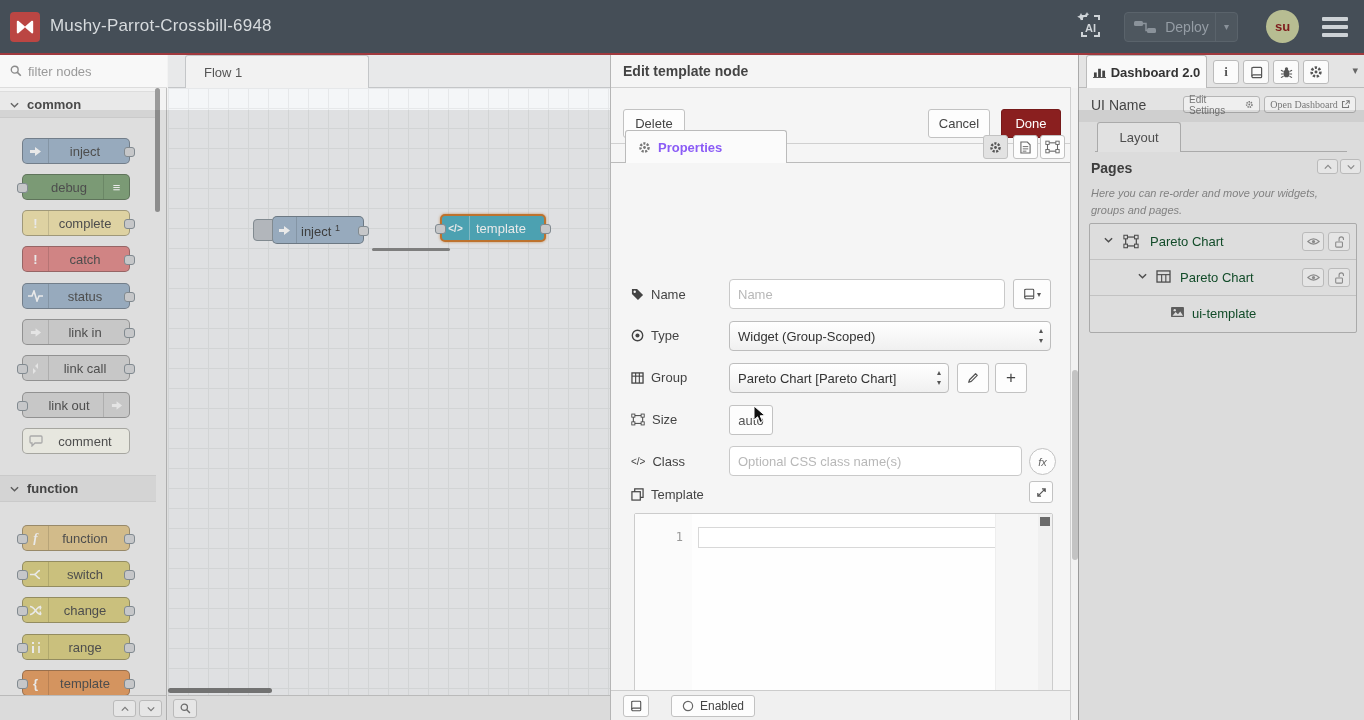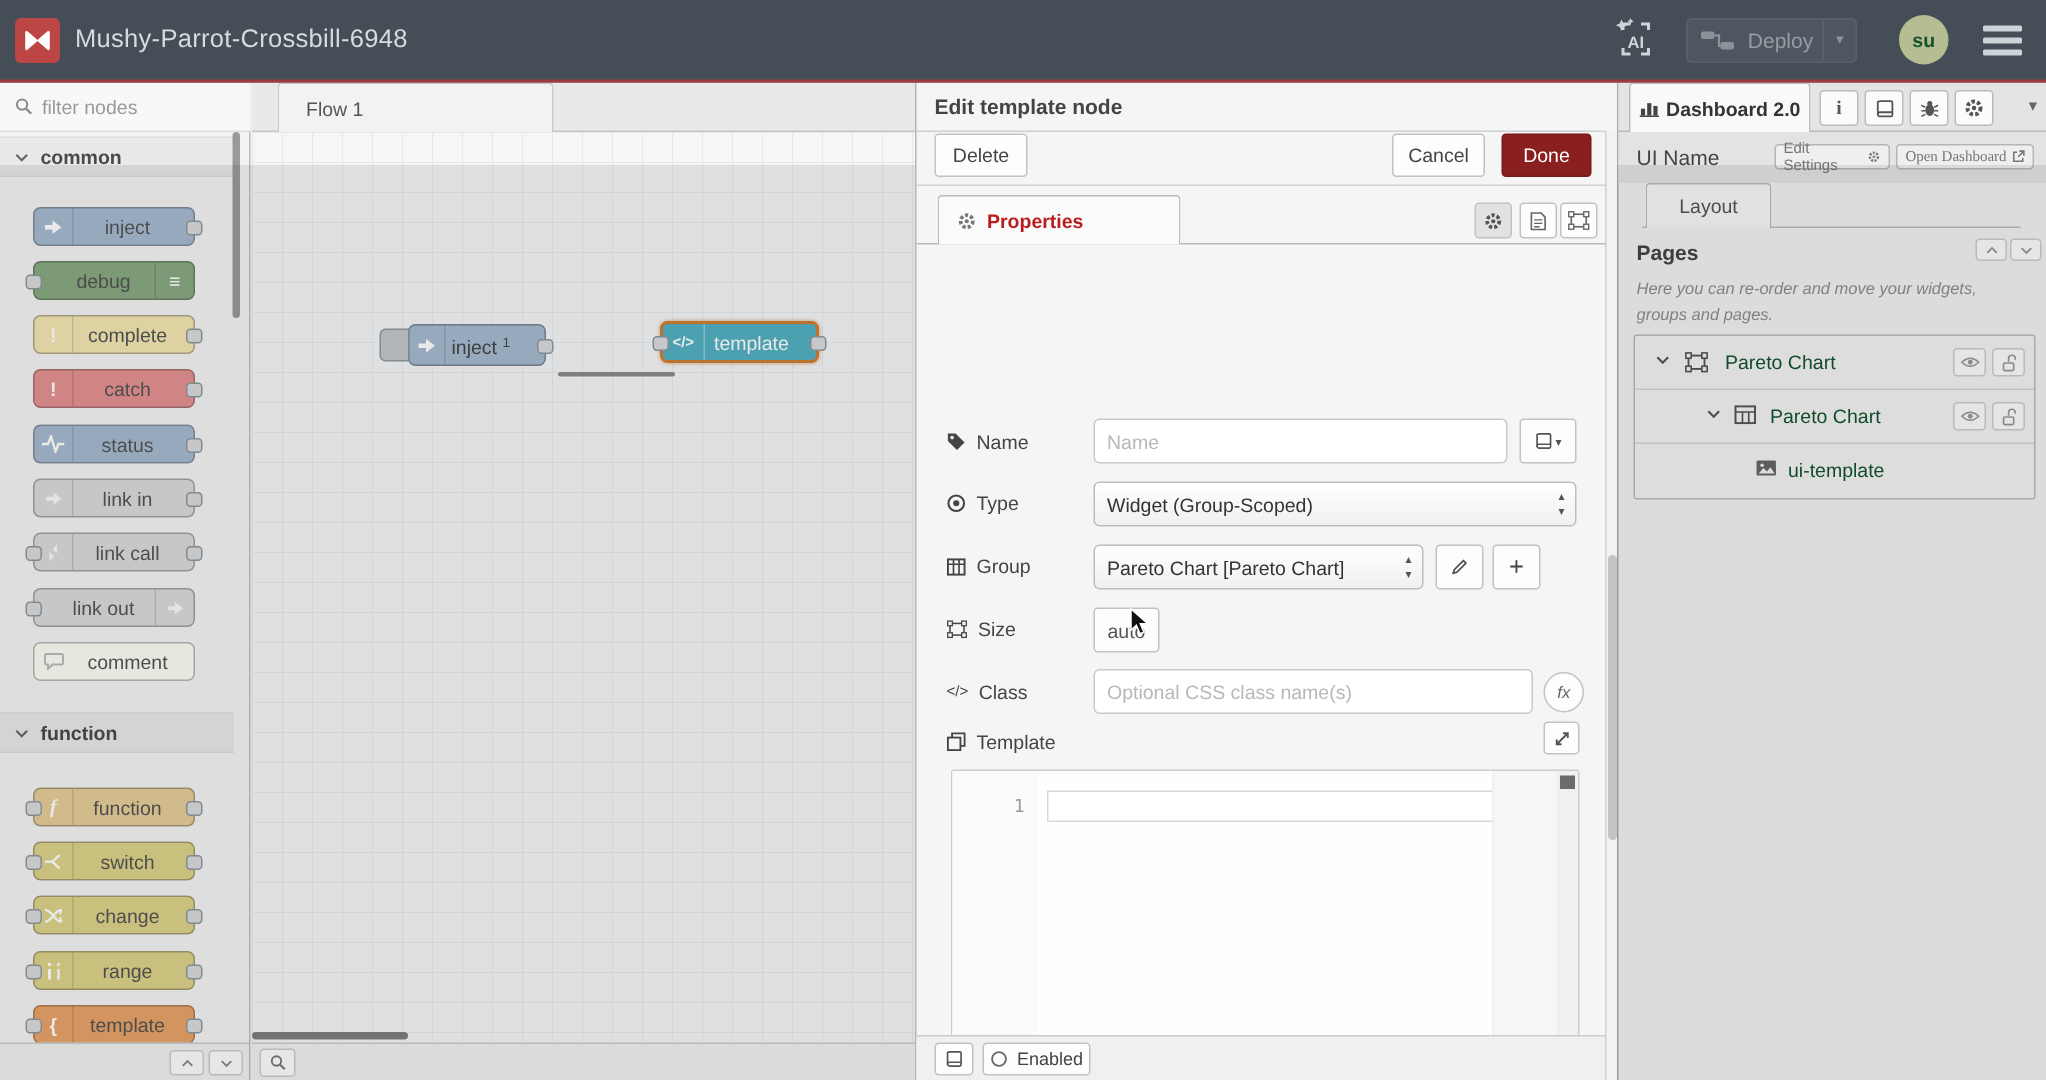--- a/index.html
+++ b/index.html
@@ -14,21 +14,21 @@
     background:#bb4643; border-radius:4px; display:flex; align-items:center; justify-content:center; }
   .app-title { position:absolute; left:50px; top:16px; color:#d7dbde; font-size:17px; letter-spacing:.2px; }
   .ai-btn { position:absolute; left:1072px; top:10px; width:36px; height:34px; color:#cfd4d8; }
   .deploy-btn { position:absolute; left:1124px; top:12px; width:114px; height:30px;
     background:#4e575f; border:1px solid #5a636b; border-radius:4px;
     display:flex; align-items:center; color:#959da5; font-size:14px; }
   .deploy-glyph { display:inline-flex; width:26px; margin-left:8px; }
   .deploy-label { flex:1; text-align:center; }
   .deploy-caret { width:22px; border-left:1px solid #5a636b; text-align:center; font-size:10px; color:#8a929a; line-height:28px;}
   .avatar { position:absolute; left:1266px; top:10px; width:33px; height:33px; border-radius:50%;
-    background:#b7bd92; color:#14532d; font-weight:bold; font-size:13px;
+    background:#b7bd92; color:#7f1d1d; font-weight:bold; font-size:13px;
     display:flex; align-items:center; justify-content:center; }
   .hamburger { position:absolute; left:1322px; top:17px; width:26px; height:20px; cursor:pointer; }
   .hamburger span { display:block; height:4px; background:#cdd2d6; border-radius:1px; margin-bottom:4px; }
 
   
   .main { position:absolute; left:0; top:55px; width:1364px; height:665px; }
   .shade { position:absolute; left:0; top:55px; width:1364px; height:665px;
     background:rgba(0,0,0,0.085); z-index:5; pointer-events:none; }
 
   
@@ -137,30 +137,30 @@
   .tr-icon { position:absolute; top:10px; color:#555; }
   .tr-label { position:absolute; top:10px; }
   .tr-btn { position:absolute; top:8px; width:22px; height:19px; background:#fbfbfb; border:1px solid #ccc;
     border-radius:3px; display:flex; align-items:center; justify-content:center; color:#999; }
 
   
   .dialog { position:absolute; left:610px; top:55px; width:468px; height:665px; background:#f5f5f5;
     border-left:1px solid #b5b5b5; z-index:10; font-size:13px; color:#444; }
   .dlg-title { position:absolute; left:0; top:0; width:460px; height:33px; border-bottom:1px solid #d0d0d0;
     font-size:14px; font-weight:bold; line-height:33px; padding-left:12px; }
-  .dlg-btnrow { position:absolute; left:0; top:27px; width:460px; height:42px; border-bottom:1px solid #d0d0d0; }
+  .dlg-btnrow { position:absolute; left:0; top:47px; width:460px; height:42px; border-bottom:1px solid #d0d0d0; }
   .btn { position:absolute; top:7px; height:29px; background:#fdfdfd; border:1px solid #c2c2c2; border-radius:3px;
     font-size:13px; color:#444; display:flex; align-items:center; justify-content:center; cursor:pointer; }
   .btn-delete { left:12px; width:62px; }
   .btn-cancel { left:317px; width:62px; }
   .btn-done { left:390px; width:60px; background:#8a1f1f; border-color:#761a1a; color:#fff; }
   .dlg-tabrow { position:absolute; left:0; top:75px; width:460px; height:33px; border-bottom:1px solid #bbb; }
   .prop-tab { position:absolute; left:14px; top:0; width:162px; height:33px; background:#fbfbfb;
     border:1px solid #bbb; border-bottom:none; border-radius:3px 3px 0 0;
-    display:flex; align-items:center; gap:7px; padding-left:12px; font-weight:bold; color:#b91c1c; }
+    display:flex; align-items:center; gap:7px; padding-left:12px; font-weight:bold; color:#8b5cf6; }
   .tab-iconbtn { position:absolute; top:5px; width:25px; height:24px; background:#fdfdfd; border:1px solid #c2c2c2;
     border-radius:3px; display:flex; align-items:center; justify-content:center; color:#666; }
   .tab-iconbtn.active { background:#e2e2e2; }
   .form { position:absolute; left:0; top:108px; width:460px; height:527px; }
   .frow-label { position:absolute; left:20px; display:flex; align-items:center; gap:7px; color:#444; }
   .tin { position:absolute; background:#fff; border:1px solid #c9c9c9; border-radius:4px;
     font-size:13px; color:#444; padding:0 8px; font-family:"Liberation Sans",sans-serif; }
   .tin::placeholder { color:#b8b8b8; }
   .sel { position:absolute; height:30px; background:linear-gradient(#ffffff,#f0f0f0);
     border:1px solid #bdbdbd; border-radius:4px; display:flex; align-items:center; padding:0 8px; color:#333; }
@@ -727,21 +727,21 @@
 
     </div>
 
     <div class="dlg-footer">
       <div class="foot-btn" style="left:12px;width:26px;">
         <svg width="12" height="12" viewBox="0 0 14 14">
             <path d="M3.5 1.5 h8 a1 1 0 0 1 1 1 v9 a1 1 0 0 1 -1 1 h-8 a1.5 1.5 0 0 1 -1.5 -1.5 v-9 Z" fill="none" stroke="#555" stroke-width="1.3"></path>
             <path d="M2 11 a1.5 1.5 0 0 1 1.5 -1.5 h9" fill="none" stroke="#555" stroke-width="1.3"></path>
           </svg>
       </div>
-      <div class="foot-btn" style="left:44px;width:72px;">
+      <div class="foot-btn" style="left:60px;width:84px;">
         <svg width="12" height="12" viewBox="0 0 14 14">
             <circle cx="7" cy="7" r="5.4" fill="none" stroke="#666" stroke-width="1.4"></circle>
           </svg>
         <span>Enabled</span>
       </div>
     </div>
 
     <div class="dlg-scrollstrip">
       <div class="dlg-thumb"></div>
     </div>

